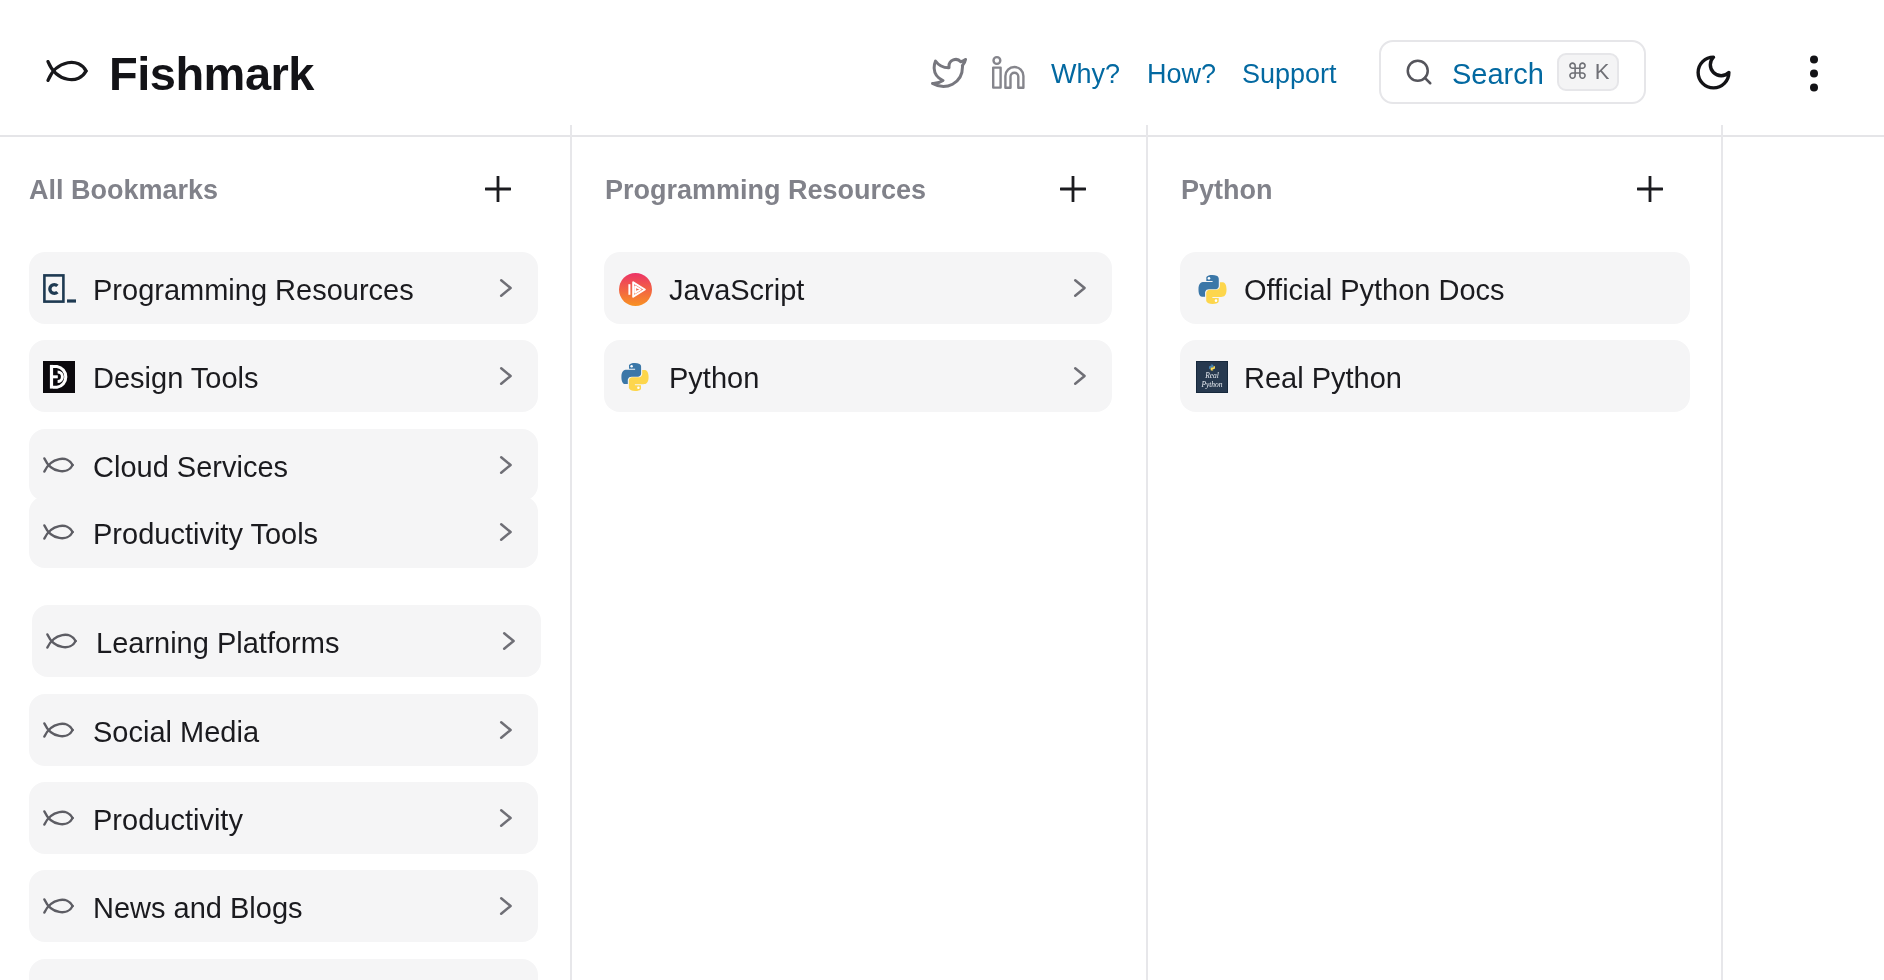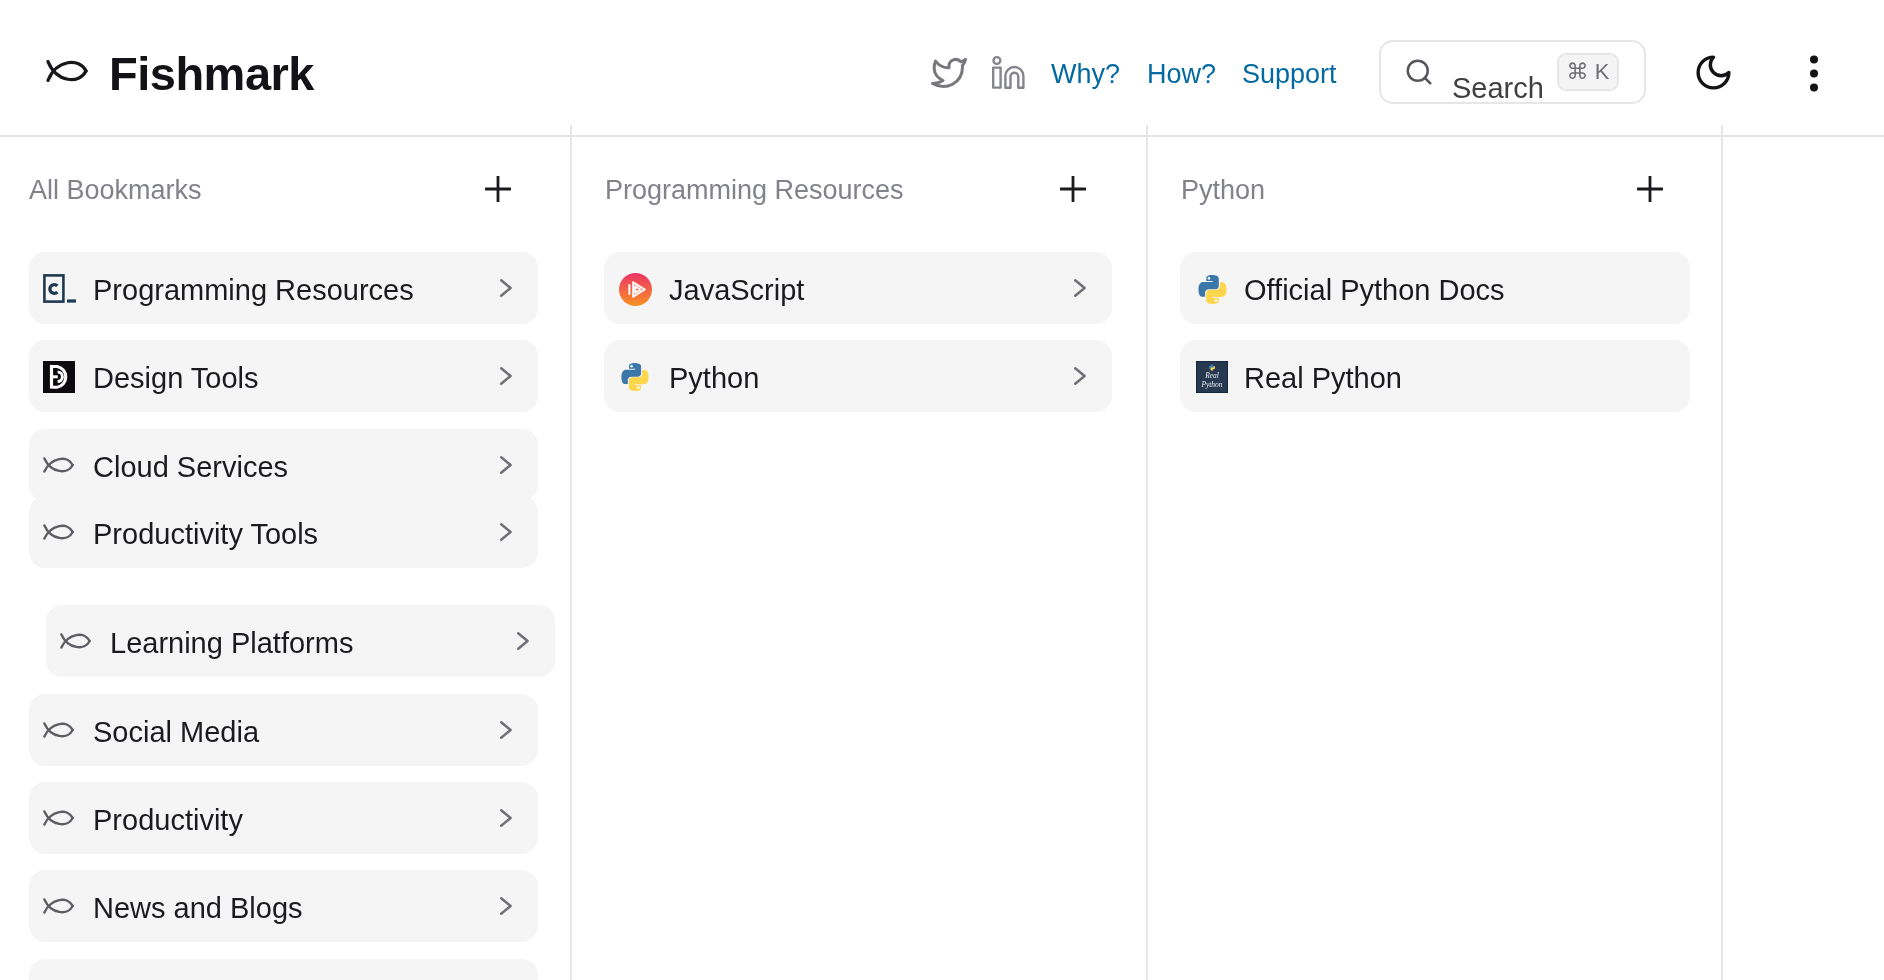--- a/index.html
+++ b/index.html
@@ -8,27 +8,27 @@
   .abs { position:absolute; }
   
   #header { position:absolute; left:0; top:0; width:1884px; height:125px;
     border-bottom:2px solid #e5e5e8; background:#fff;margin-top:12px; }
   #logofish { position:absolute; left:46px; top:48px; }
   #logotext { position:absolute; left:109px; top:34px; font-size:47px; font-weight:700;
     color:#131317; letter-spacing:-0.5px; }
   .navlink { position:absolute; top:47px; font-size:27px; line-height:31px; color:#0369a1; }
   #searchbox { position:absolute; left:1379px; top:28px; width:267px; height:64px;
     border:2px solid #e6e6e9; border-radius:14px; background:#fff; }
-  #searchtext { position:absolute; left:1452px; top:60px; font-size:29px; color:#404040; }
+  #searchtext { position:absolute; left:1452px; top:46px; font-size:29px; color:#0369a1; }
   #kbd { position:absolute; left:1557px; top:41px; width:62px; height:38px;
     background:#f4f4f5; border:2px solid #e6e6e9; border-radius:9px;
     font-size:22px; color:#6f7076; text-align:center; line-height:34px; }
   
   .divider { position:absolute; top:125px; bottom:0; width:2px; background:#e7e7ea; }
-  .colhead { position:absolute; top:175px; font-size:27px; font-weight:400; color:#81828a; }
+  .colhead { position:absolute; top:175px; font-size:27px; font-weight:700; color:#81828a; }
   .plus { position:absolute; top:176px; }
   
   .card { position:absolute; height:72px; background:#f5f5f6; border-radius:16px; }
   .card .icon { position:absolute; left:14px; top:20px; }
   .fishic { width:31px; height:16px; top:28px !important; }
   .card .label { position:absolute; left:64px; top:22px; font-size:29px; line-height:32px; color:#1b1b1f; }
   .card .chev { position:absolute; right:25px; top:26px; width:14px; height:20px; }
 </style>
 </head>
 <body>
@@ -136,21 +136,21 @@
   <svg class="icon fishic" viewBox="0 0 31 16">
     <path d="M1.4 14.6 C 8 0, 25 -2, 29.6 8" fill="none" stroke="#5d5d64" stroke-width="2.4" stroke-linecap="round"></path>
     <path d="M1.4 1.4 C 8 16, 25 18, 29.6 8" fill="none" stroke="#5d5d64" stroke-width="2.4" stroke-linecap="round"></path>
   </svg>
   <div class="label">Productivity Tools</div>
   <svg class="chev" width="14" height="20" viewBox="0 0 14 20" fill="none" stroke="#6f6f76" stroke-width="2.5" stroke-linecap="round" stroke-linejoin="round">
       <path d="M2.2 2.2 L11.6 10 L2.2 17.8"></path>
     </svg>
 </div>
 
-<div class="card" style="left:46px;top:605px;width:509px">
+<div class="card" style="left:32px;top:605px;width:509px">
   <svg class="icon fishic" viewBox="0 0 31 16">
     <path d="M1.4 14.6 C 8 0, 25 -2, 29.6 8" fill="none" stroke="#5d5d64" stroke-width="2.4" stroke-linecap="round"></path>
     <path d="M1.4 1.4 C 8 16, 25 18, 29.6 8" fill="none" stroke="#5d5d64" stroke-width="2.4" stroke-linecap="round"></path>
   </svg>
   <div class="label">Learning Platforms</div>
   <svg class="chev" width="14" height="20" viewBox="0 0 14 20" fill="none" stroke="#6f6f76" stroke-width="2.5" stroke-linecap="round" stroke-linejoin="round">
       <path d="M2.2 2.2 L11.6 10 L2.2 17.8"></path>
     </svg>
 </div>
 

